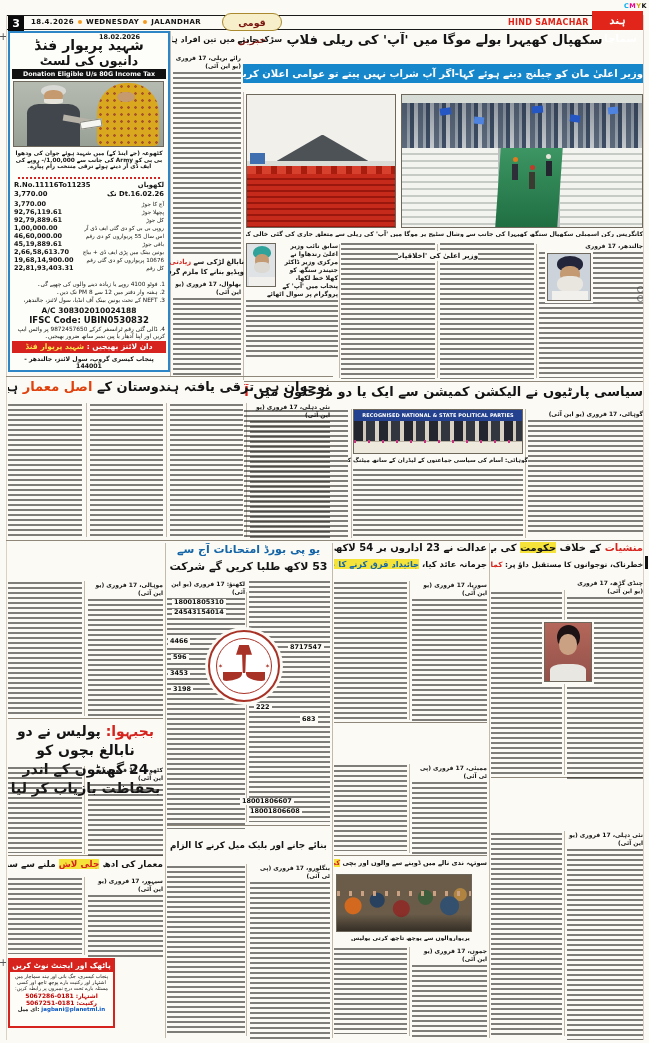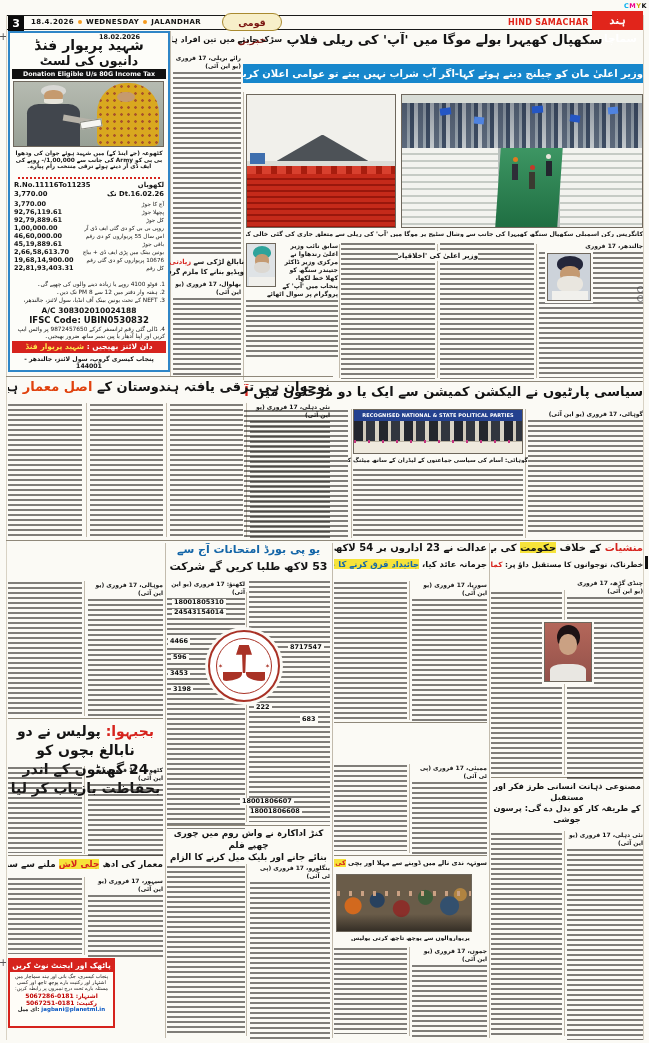--- a/index.html
+++ b/index.html
@@ -324,21 +324,21 @@
   <div class="abs" style="left:208px;top:630px;width:72px;height:72px;border-radius:50%;background:#fff;border:2px solid #a93226;box-shadow:0 0 0 3px #fbfaf5">
     <div style="position:absolute;inset:6px;border-radius:50%;border:1px solid #a93226"></div>
     <div style="position:absolute;left:50%;top:13px;width:16px;height:28px;margin-left:-8px;background:#a93226;clip-path:polygon(20% 0,80% 0,100% 35%,62% 35%,58% 100%,42% 100%,38% 35%,0 35%)"></div>
     <div style="position:absolute;left:13px;top:40px;width:19px;height:9px;background:#a93226;border-radius:0 0 90% 20%"></div>
     <div style="position:absolute;right:13px;top:40px;width:19px;height:9px;background:#a93226;border-radius:0 0 20% 90%"></div>
     <div style="position:absolute;left:8px;top:30px;font-size:6px;color:#a93226">✶</div>
     <div style="position:absolute;right:8px;top:30px;font-size:6px;color:#a93226">✶</div>
   </div>
 
   <div class="abs ur ctr b" style="left:167px;top:828px;width:163px;font-size:8.8px;line-height:1.35">
-    <span>کنڑ اداکارہ نے واش روم میں چوری چھپے فلم</span><br>
+    <br>
     <span>بنائے جانے اور بلیک میل کرنے کا الزام</span>
   </div>
   <div class="abs greek" style="left:167px;top:866px;width:78px;height:170px"></div>
   <div class="abs ur col" style="left:250px;top:864px;width:80px;height:172px">
     <div class="dl">بنگلورو، 17 فروری (پی ٹی آئی)</div>
     <div class="greek" style="height:158px"></div>
   </div>
 
   <div class="abs ur ctr b nw" style="left:334px;top:542px;width:153px;font-size:10px">عدالت نے 23 اداروں پر 54 لاکھ</div>
   <div class="abs ur ctr b nw" style="left:334px;top:559px;width:153px;font-size:8.4px">
@@ -350,21 +350,21 @@
     <div class="greek" style="height:125px"></div>
   </div>
 
   <div class="abs greek" style="left:334px;top:765px;width:73px;height:86px"></div>
   <div class="abs ur col" style="left:412px;top:764px;width:75px;height:89px">
     <div class="dl">ممبئی، 17 فروری (پی ٹی آئی)</div>
     <div class="greek" style="height:75px"></div>
   </div>
 
   <div class="abs ur ctr b nw" style="left:334px;top:859px;width:153px;font-size:6.6px">
-    <span>سوتہہ ندی نالے میں ڈوبنے سے مہلا اور بچی</span> <span class="red hl">کی موت</span>
+    <span>سوتہہ ندی نالے میں ڈوبنے سے والوں اور بچی</span> <span class="red hl">کی موت</span>
   </div>
   <div class="photo" style="left:336px;top:874px;width:136px;height:58px">
     <div style="position:absolute;inset:0;background:#6a5c49"></div>
     <div style="position:absolute;inset:0;background-image:radial-gradient(circle at 12% 55%,#d2691e 0 8px,rgba(0,0,0,0) 9px),radial-gradient(circle at 30% 45%,#28415e 0 7px,rgba(0,0,0,0) 8px),radial-gradient(circle at 48% 60%,#8a2f2a 0 8px,rgba(0,0,0,0) 9px),radial-gradient(circle at 66% 40%,#3e5d3a 0 7px,rgba(0,0,0,0) 8px),radial-gradient(circle at 84% 55%,#33506e 0 9px,rgba(0,0,0,0) 10px),radial-gradient(circle at 92% 35%,#b08340 0 6px,rgba(0,0,0,0) 7px)"></div>
     <div style="position:absolute;left:0;top:28%;width:100%;height:5px;background:repeating-linear-gradient(90deg,#caa183 0 3px,rgba(0,0,0,0) 3px 12px)"></div>
     <div style="position:absolute;left:0;bottom:0;width:100%;height:30%;background:linear-gradient(rgba(0,0,0,0),rgba(10,10,10,.55))"></div>
   </div>
   <div class="abs ur ctr b nw" style="left:334px;top:934px;width:153px;font-size:6px">پریواروالوں سے پوچھ تاچھ کرتی پولیس</div>
   <div class="abs greek" style="left:334px;top:948px;width:73px;height:86px"></div>
   <div class="abs ur col" style="left:412px;top:947px;width:75px;height:89px">
@@ -383,23 +383,19 @@
     <div class="dl">چنڈی گڑھ، 17 فروری (یو این آئی)</div>
     <div class="greek" style="height:183px"></div>
   </div>
   <div class="photo" style="left:544px;top:622px;width:48px;height:60px;box-shadow:0 0 0 2px #fbfaf5">
     <div style="position:absolute;inset:0;background:linear-gradient(#b4675a,#93514a)"></div>
     <div style="position:absolute;left:25%;top:2px;width:50%;height:42%;background:#1d1214;border-radius:50% 50% 45% 45%"></div>
     <div style="position:absolute;left:31%;top:11px;width:38%;height:36%;background:#caa183;border-radius:48%"></div>
     <div style="position:absolute;left:10%;bottom:0;width:80%;height:30%;background:#e9e7e2;border-radius:35% 35% 0 0"></div>
   </div>
 
-  <div class="abs ur ctr b" style="left:491px;top:781px;width:152px;font-size:8.2px;line-height:1.35">
-    <span>مصنوعی ذہانت انسانی طرز فکر اور مستقبل</span><br>
-    <span>کے طریقہ کار کو بدل دے گی: پرسون جوشی</span>
-  </div>
   <div class="abs greek" style="left:491px;top:833px;width:71px;height:203px"></div>
   <div class="abs ur col" style="left:567px;top:831px;width:76px;height:205px">
     <div class="dl">نئی دہلی، 17 فروری (یو این آئی)</div>
     <div class="greek" style="height:191px"></div>
   </div>
 
 </div>
 
 </body></html>

